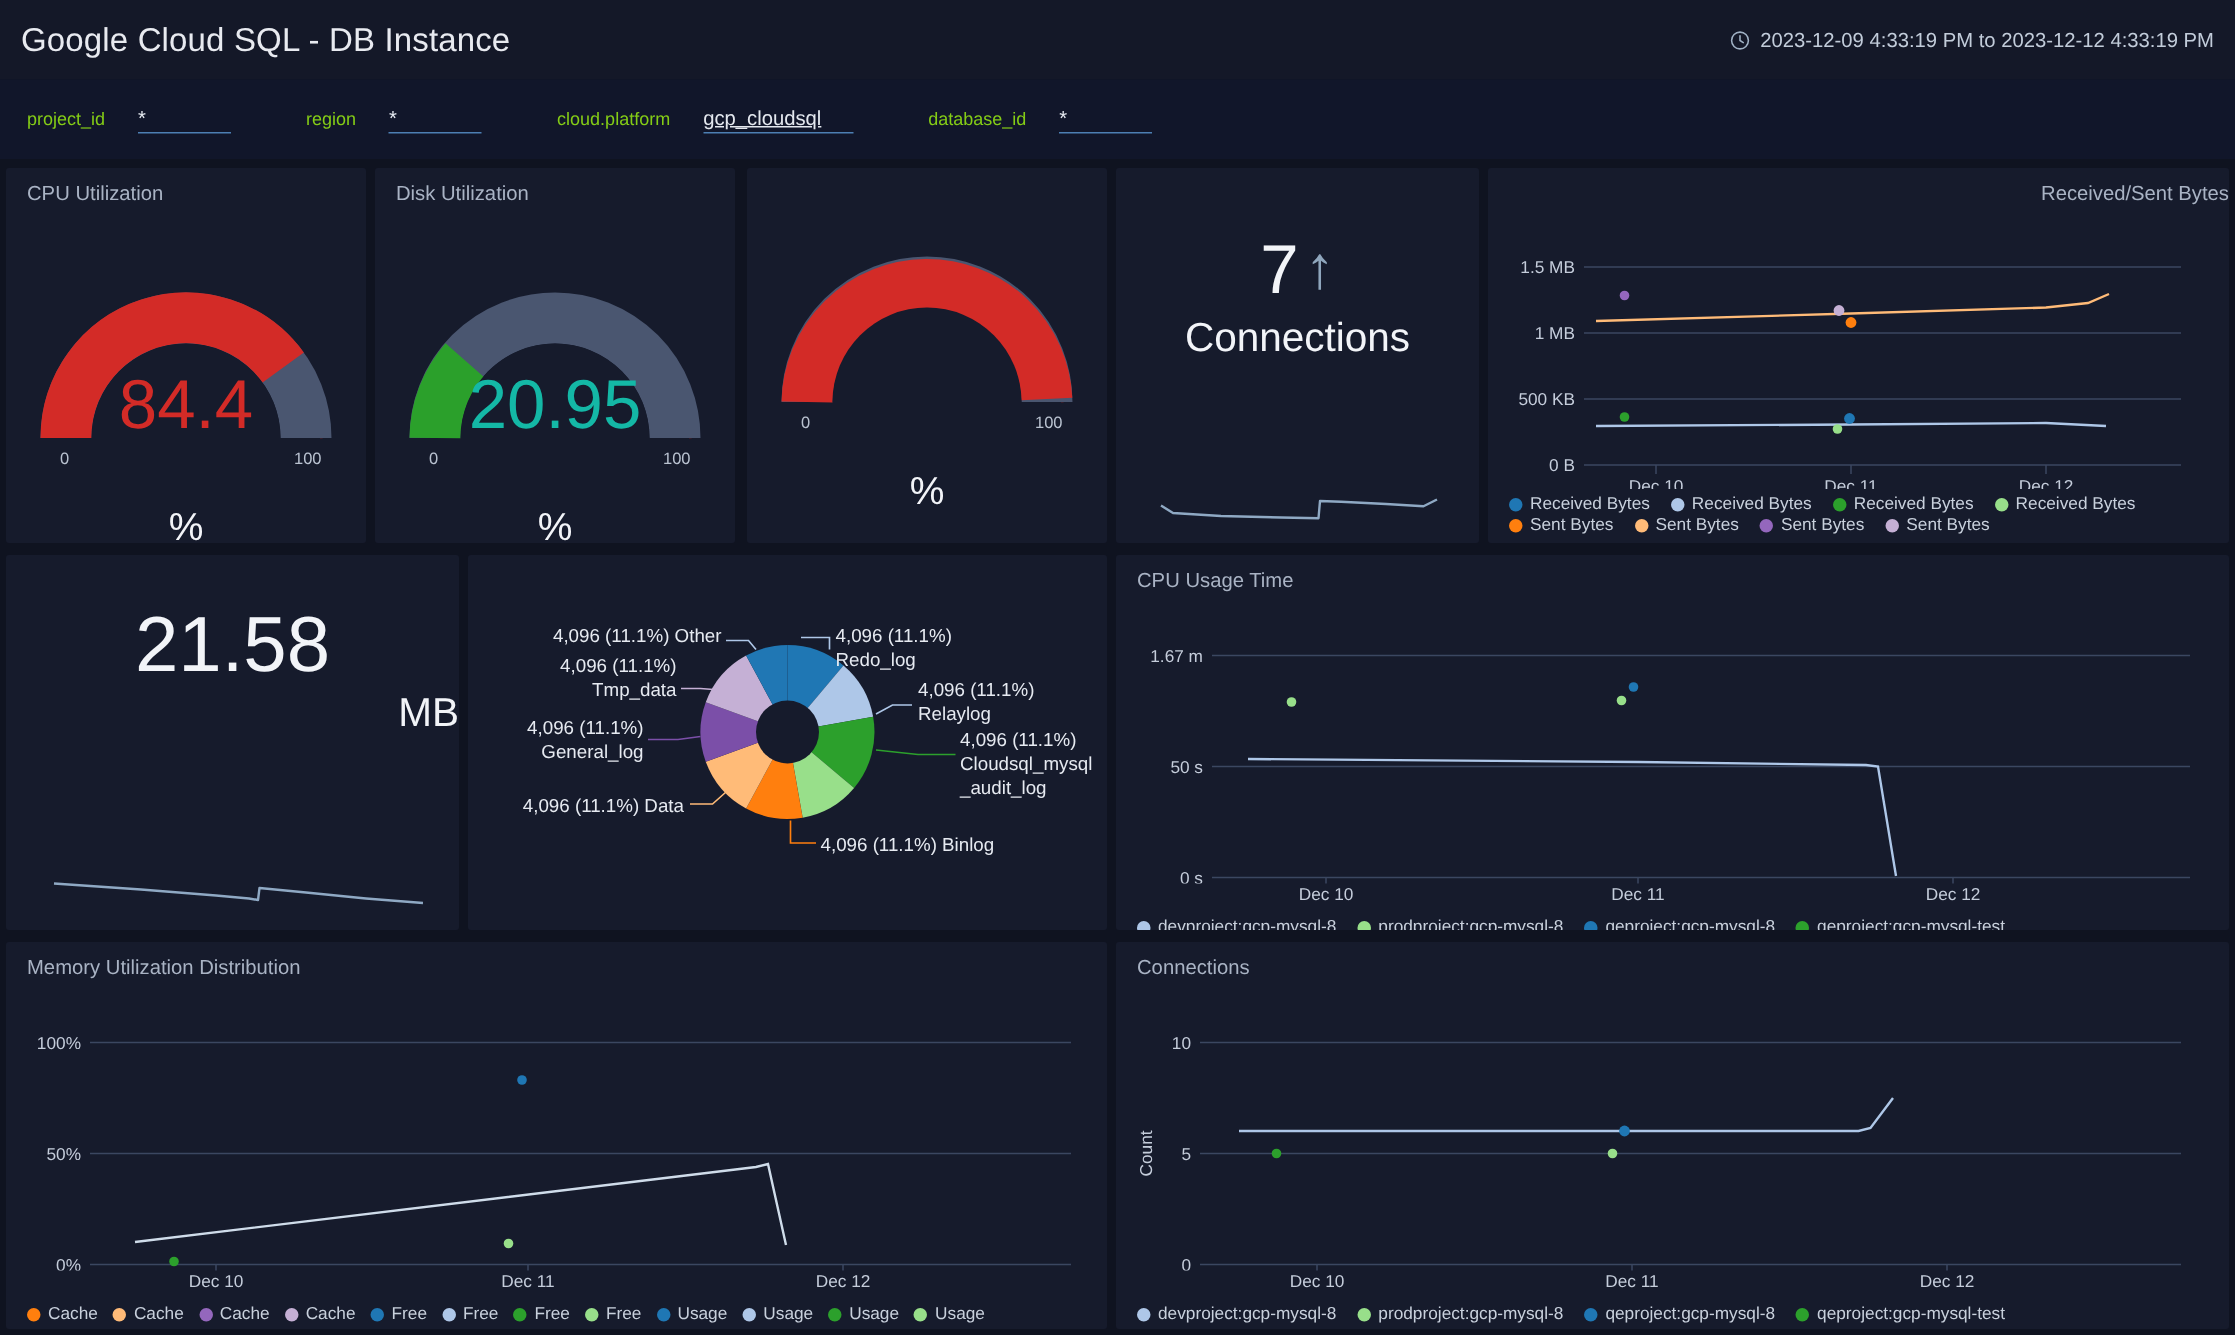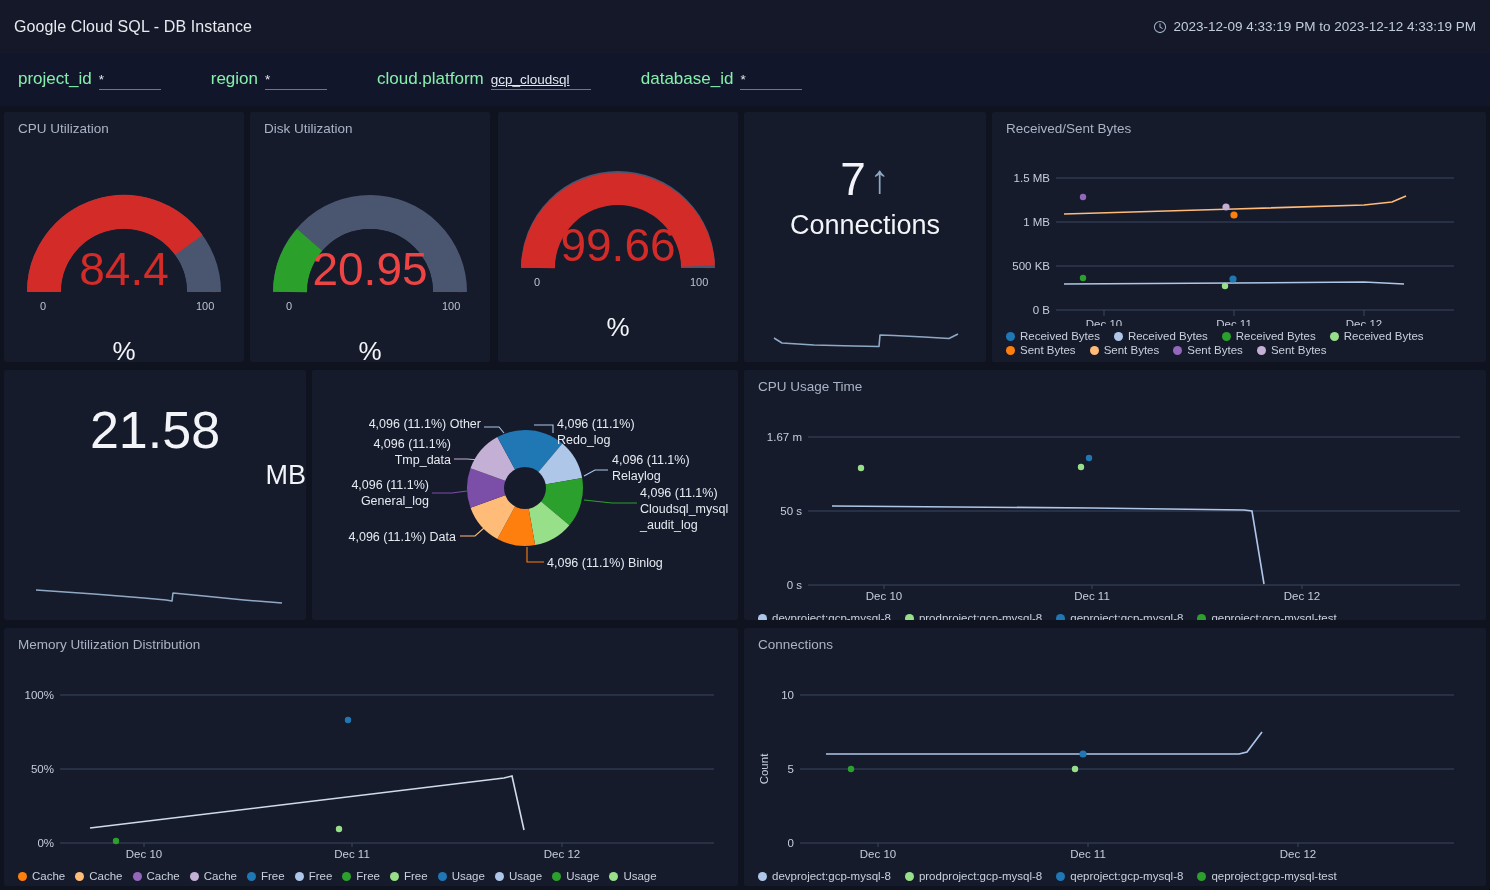--- a/index.html
+++ b/index.html
@@ -12,32 +12,32 @@
   }
   .dash { position: relative; width: 1490px; height: 890px; background: #0f1320; }
 
   
   .topbar {
     position: absolute; left: 0; top: 0; width: 1490px; height: 53px;
     background: #141828;
     display: flex; align-items: center; justify-content: space-between;
     padding: 0 14px;
   }
-  .dash-title { font-size: 16px; color: #e8eaf0; font-weight: 400; letter-spacing: .1px; }
+  .dash-title { font-size: 22px; color: #e8eaf0; font-weight: 400; letter-spacing: .1px; }
   .timerange { display: flex; align-items: center; gap: 7px; font-size: 13.5px; color: #c2ccda; }
   .clock-icon { width: 14px; height: 14px; display: block; }
 
   
   .varbar {
     position: absolute; left: 0; top: 53px; width: 1490px; height: 53px;
     background: #11162a;
     display: flex; align-items: center; padding: 0 18px; gap: 0;
   }
   .var { display: flex; align-items: baseline; margin-right: 22px; }
-  .var-label { font-size: 17px; color: #86efac; margin-right: 7px; white-space: nowrap; }
+  .var-label { font-size: 12px; color: #84cc16; margin-right: 22px; white-space: nowrap; }
   .var-value {
     font-size: 13.5px; color: #e4e8ef; min-width: 62px;
     border-bottom: 1.5px solid #4d7fb3; padding-bottom: 2px; line-height: 15px;
     white-space: nowrap;
   }
   .var-value.wide { min-width: 100px; text-decoration: underline; }
   .var-sep { width: 28px; }
 
   
   .panel {
@@ -164,41 +164,40 @@
       <div class="gauge-wrap">
         <svg class="gauge-svg" width="220" height="170" viewBox="0 0 220 170">
           <path d="M 18 150 A 92 92 0 0 1 109.4 58.0" stroke="#2ba02b" stroke-width="5" fill="none"></path>
           <path d="M 109.4 58.0 A 92 92 0 0 1 163.0 82.3" stroke="#e8c01e" stroke-width="5" fill="none"></path>
           <path d="M 163.0 82.3 A 92 92 0 0 1 202 150" stroke="#d32b27" stroke-width="5" fill="none"></path>
           <path d="M 30 150 A 80 80 0 0 1 190 150" stroke="#4a5670" stroke-width="34" fill="none"></path>
 
           <path d="M 30 150 A 80 80 0 0 1 49.8 98.1" stroke="#2ba02b" stroke-width="34" fill="none"></path>
           <path d="M 47 150 A 63 63 0 0 1 173 150 Z" fill="#161b2c"></path>
         </svg>
-        <div class="gauge-val" style="color:#ef4444">20.95</div>
+        <div class="gauge-val" style="color:#14b8a6">20.95</div>
         <div class="gauge-minmax" style="left:36px">0</div>
         <div class="gauge-minmax" style="left:192px">100</div>
       </div>
       <div class="gauge-unit">%</div>
     </div>
   </div>
 
   <div class="panel" style="left:498px; top:112px; width:240px; height:250px;">
     <div class="panel-body">
       <div class="gauge-wrap">
         <svg class="gauge-svg" width="220" height="170" viewBox="0 0 220 170">
           <path d="M 18 150 A 92 92 0 0 1 96.8 58.3" stroke="#2ba02b" stroke-width="5" fill="none"></path>
           <path d="M 96.8 58.3 A 92 92 0 0 1 149.0 73.5" stroke="#e8c01e" stroke-width="5" fill="none"></path>
           <path d="M 149.0 73.5 A 92 92 0 0 1 202 150" stroke="#d32b27" stroke-width="5" fill="none"></path>
           <path d="M 30 150 A 80 80 0 0 1 190 150" stroke="#4a5670" stroke-width="34" fill="none"></path>
 
           <path d="M 30 150 A 80 80 0 0 1 189.9 148.0" stroke="#d32b27" stroke-width="34" fill="none"></path>
           <path d="M 47 150 A 63 63 0 0 1 173 150 Z" fill="#161b2c"></path>
         </svg>
-        <div class="gauge-val" style="color:#d32b27">99.66</div>
         <div class="gauge-minmax" style="left:36px">0</div>
         <div class="gauge-minmax" style="left:192px">100</div>
       </div>
       <div class="gauge-unit">%</div>
     </div>
   </div>
 
   <div class="panel" style="left:744px; top:112px; width:242px; height:250px;">
     <div class="panel-body" style="height:220px;">
       <div class="stat-big">
@@ -207,21 +206,21 @@
       </div>
       <div class="stat-label">Connections</div>
       <div class="sparkline">
         <svg width="242" height="36" viewBox="0 0 242 36">
           <path d="M 30 16 L 38 21 L 70 23 L 110 24 L 135 24.5 L 136 13 L 150 13.5 L 180 15 L 205 16.5 L 214 12" fill="none" stroke="#8fa9c4" stroke-width="1.6" stroke-linejoin="round"></path>
         </svg>
       </div>
     </div>
   </div>
 
-  <div class="panel" style="left:992px; top:112px; width:494px; height:250px;">
+  <div class="panel" style="left:992px; top:112px; width:494px; height:250px;text-align:right;">
     <div class="panel-title">Received/Sent Bytes</div>
     <div class="panel-body">
       <svg class="ts-svg" width="494" height="190" viewBox="0 0 494 190">
 
         <text class="axis-text" x="58" y="46" text-anchor="end">1.5 MB</text>
         <text class="axis-text" x="58" y="90" text-anchor="end">1 MB</text>
         <text class="axis-text" x="58" y="134" text-anchor="end">500 KB</text>
         <text class="axis-text" x="58" y="178" text-anchor="end">0 B</text>
 
         <line class="grid-line" x1="64" y1="42" x2="462" y2="42"></line>

